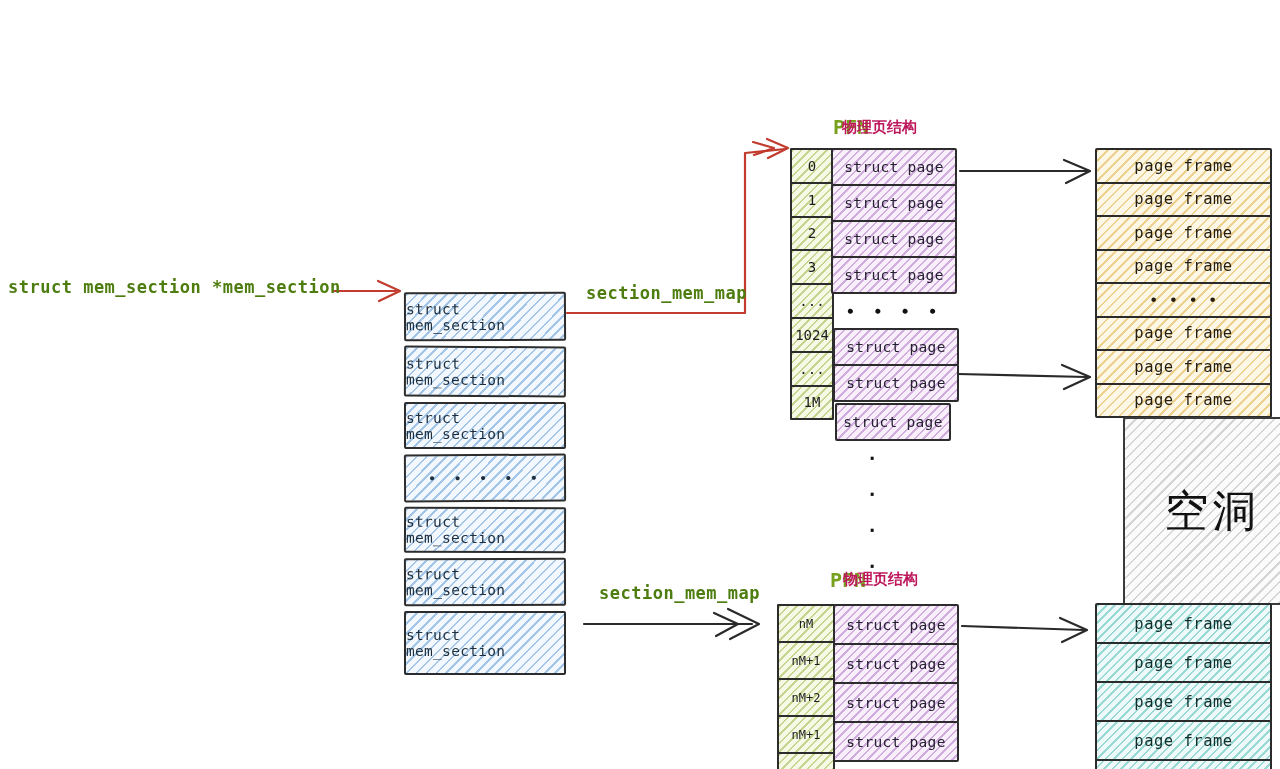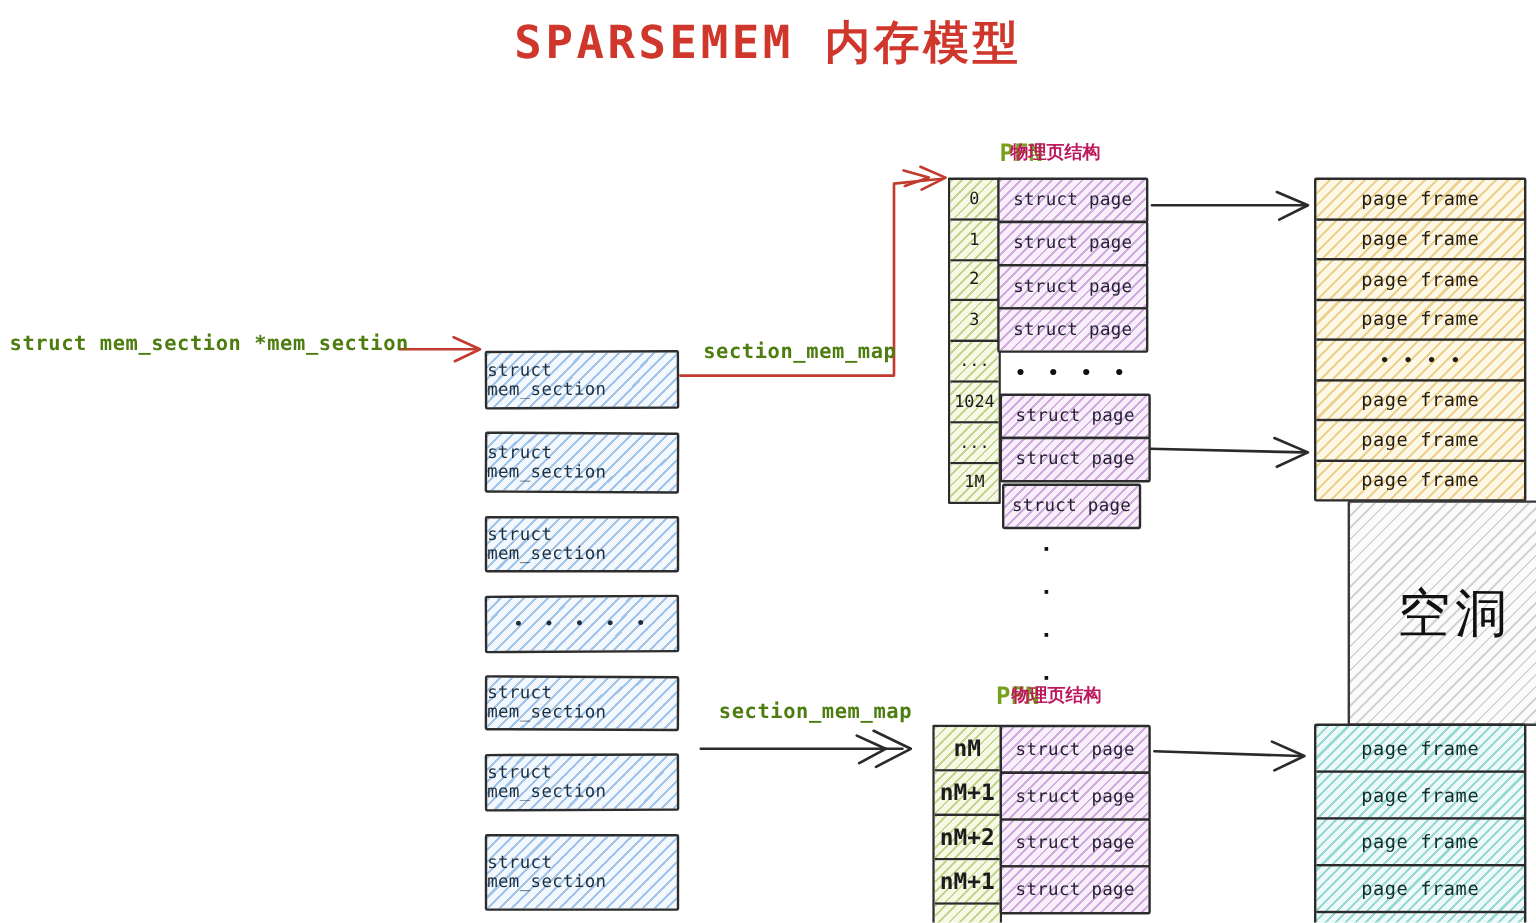--- a/index.html
+++ b/index.html
@@ -26,40 +26,40 @@
   #smm-top-label{left:586px;top:283px;}
   #smm-bottom-label{left:599px;top:583px;}
   .pfn-header{font-size:20px;font-weight:bold;color:#77a11d;font-family:"DejaVu Sans Mono",monospace;margin-left:44px;}
   .struct-header{font-size:15px;font-weight:600;color:#be185d;}
   #pfn-h-top{left:789px;top:115px;}
   #sh-top{left:842px;top:118px;}
   #pfn-h-bottom{left:786px;top:568px;}
   #sh-bottom{left:843px;top:570px;}
 
   
-  #mem-stack{left:404px;top:292px;width:162px;display:flex;flex-direction:column;gap:19px;justify-content:space-between;}
+  #mem-stack{left:404px;top:292px;width:162px;display:flex;flex-direction:column;gap:5px;justify-content:space-between;}
   #mem-stack>div{border:2.3px solid #2d2d2d;display:flex;align-items:center;justify-content:center;
                  font-size:14.5px;color:#1d2f3f;letter-spacing:.3px;border-radius:2px;}
   #mem-stack>div:nth-of-type(1){height:45px;transform:rotate(-.25deg);}
   #mem-stack>div:nth-of-type(2){height:47px;transform:rotate(.3deg);}
   #mem-stack>div:nth-of-type(3){height:43px;}
   #mem-stack>div:nth-of-type(4){height:44px;transform:rotate(-.3deg);letter-spacing:4px;}
   #mem-stack>div:nth-of-type(5){height:42px;transform:rotate(.25deg);}
   #mem-stack>div:nth-of-type(6){height:44px;transform:rotate(-.2deg);}
   #mem-stack>div:nth-of-type(7){height:60px;}
 
   
   .pfn-col{display:flex;flex-direction:column;border:2.2px solid #2c2c2c;border-radius:1px;}
   .pfn-col>div{display:flex;align-items:center;justify-content:center;
                font-family:"DejaVu Sans Mono",monospace;color:#1c1c1c;border-bottom:2px solid #2c2c2c;}
   .pfn-col>div:last-child{border-bottom:none;}
   #pfn-col-top{left:790px;top:148px;width:40px;}
   #pfn-col-top>div{height:31.8px;font-size:14px;}
   #pfn-col-bottom{left:777px;top:604px;width:54px;}
-  #pfn-col-bottom>div{height:35px;font-size:19px;font-weight:700;}
+  #pfn-col-bottom>div{height:35px;font-size:12px;font-weight:400;}
 
   .page-col{display:flex;flex-direction:column;}
   .page-col>div{border:2.2px solid #2c2c2c;border-radius:2px;display:flex;align-items:center;justify-content:center;
                 font-family:"DejaVu Sans Mono",monospace;font-size:14.5px;color:#262033;letter-spacing:.3px;}
   .page-col>div+div{margin-top:-2px;}
   #page-col-top{left:831px;top:148px;width:126px;}
   #page-col-top>div{height:34px;}
   #page-col-bottom{left:833px;top:604px;width:126px;}
   #page-col-bottom>div{height:37px;}
   .page-col>div.dots{background:none;border-color:transparent;color:#111;letter-spacing:5px;font-weight:bold;}
@@ -108,21 +108,20 @@
     <path class="stroke-black" d="M958 374 L1087 377"></path>
     <path class="stroke-black" d="M1062 365 L1090 377 L1064 389"></path>
     <path class="stroke-black" d="M962 626 L1084 630"></path>
     <path class="stroke-black" d="M1060 618 L1087 630 L1062 642"></path>
 
     <path class="stroke-black" d="M584 624 L752 624"></path>
     <path class="stroke-black" d="M728 609 L759 624 L730 639"></path>
     <path class="stroke-black" d="M714 613 L738 624 L716 636"></path>
   </svg>
 
-  <div id="title" class="abs">SPARSEMEM 内存模型</div>
 
   <div id="pointer-label" class="abs code red-label">struct mem_section *mem_section</div>
 
   <div id="mem-stack" class="abs code">
 
   <div class="h-blue">struct mem_section</div>
       <div class="h-blue">struct mem_section</div>
       <div class="h-blue">struct mem_section</div>
       <div class="h-blue">∙ ∙ ∙ ∙ ∙</div>
       <div class="h-blue">struct mem_section</div>

